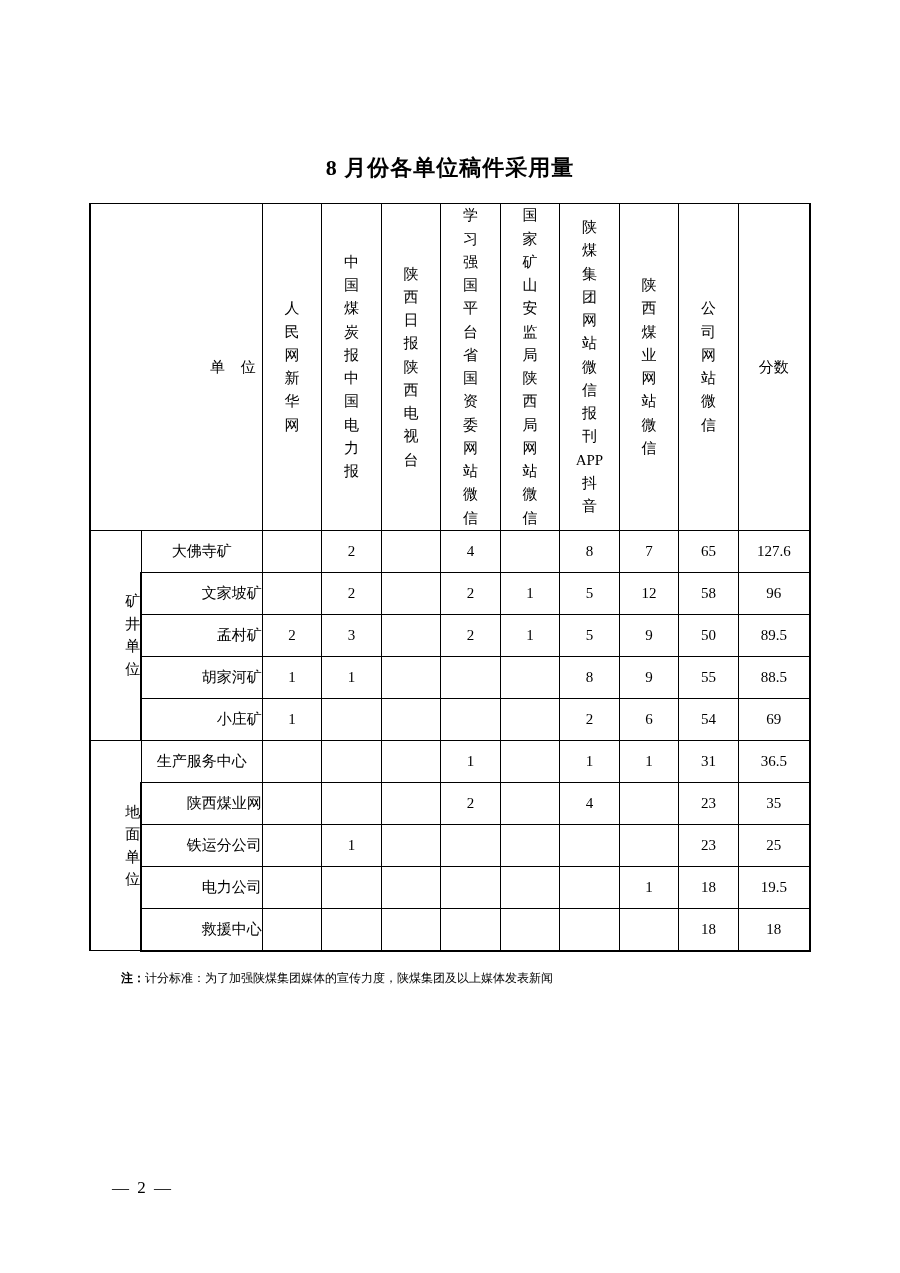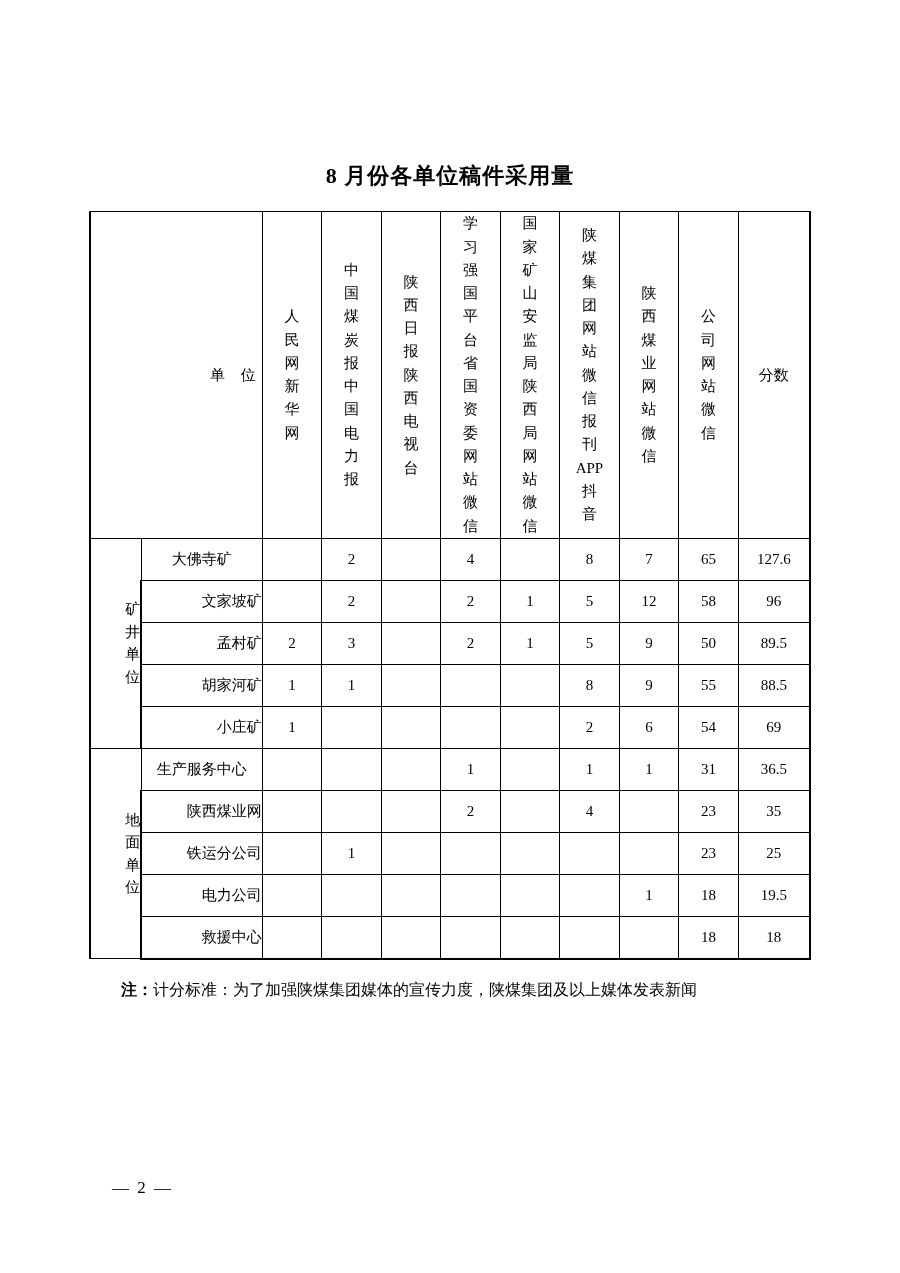--- a/index.html
+++ b/index.html
@@ -11,21 +11,21 @@
     width: 900px;
     height: 1273px;
     font-family: "Liberation Serif", "DejaVu Serif", serif;
     color: #000000;
     position: relative;
   }
   .page {
     width: 900px;
     height: 1273px;
     box-sizing: border-box;
-    padding: 8px;
+    padding: 0;
     position: relative;
     border-radius: 10px;
   }
   .doc-title {
     text-align: center;
     font-size: 22px;
     font-weight: bold;
     letter-spacing: 1px;
     margin: 0;
     padding-top: 155px;
@@ -100,21 +100,21 @@
   }
   table.main tr td:last-child {
     border-right: 2px solid #000;
   }
   tbody tr:last-child td {
     border-bottom: 2px solid #000;
   }
   .note {
     width: 722px;
     margin: 14px auto 0 auto;
-    font-size: 16px;
+    font-size: 12px;
     line-height: 2.0;
   }
   .note .l1 {
     text-indent: 32px;
   }
   .note .l2, .note .l3 {
     text-indent: 16px;
   }
   .note b {
     font-weight: bold;

